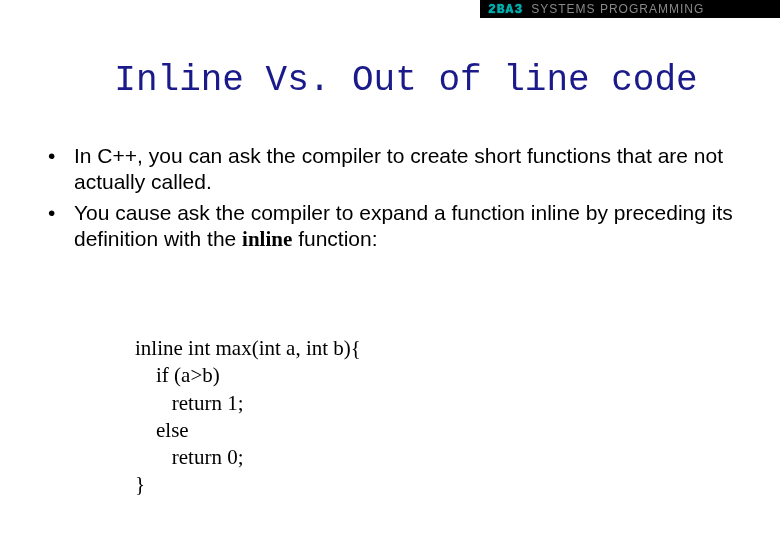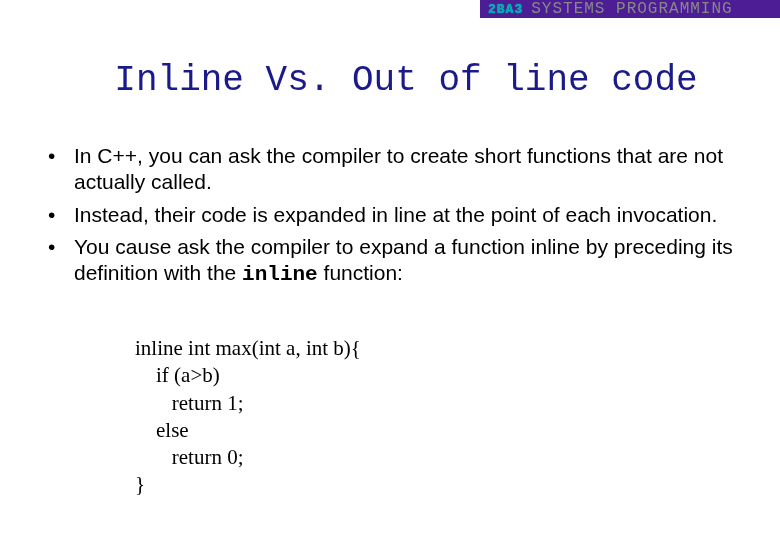--- a/index.html
+++ b/index.html
@@ -12,39 +12,39 @@
     color: #000;
     overflow: hidden;
     position: relative;
   }
   .header-bar {
     position: absolute;
     top: 0;
     right: 0;
     width: 300px;
     height: 18px;
-    background: #4c1d95;
+    background: #000000;
     display: flex;
     align-items: center;
     justify-content: flex-start;
     padding-left: 8px;
     box-sizing: border-box;
   }
   .header-left {
     color: #0aa;
     font-family: "Courier New", monospace;
     font-weight: bold;
     font-size: 13px;
     letter-spacing: 1px;
     text-shadow: 0 0 1px #0ff;
   }
   .header-right {
     color: #888;
-    font-family: Liberation Mono, monospace;
-    font-size: 16px;
+    font-family: Liberation Sans, sans-serif;
+    font-size: 12px;
     letter-spacing: 1px;
     margin-left: 8px;
     text-transform: uppercase;
   }
   .title {
     position: absolute;
     top: 60px;
     left: 16px;
     width: 100%;
     text-align: center;
@@ -71,21 +71,21 @@
     margin-bottom: 4px;
   }
   .body-list li::before {
     content: "•";
     position: absolute;
     left: 0;
     top: 0;
     font-size: 21px;
   }
   .kw {
-    font-family: Liberation Mono, monospace;
+    font-family: Liberation Serif, serif;
     font-weight: bold;
   }
   .code-block {
     position: absolute;
     top: 335px;
     left: 135px;
     font-family: Liberation Serif, serif;
     font-size: 21px;
     line-height: 1.3;
     white-space: pre;
@@ -100,23 +100,20 @@
 </div>
 
 <div class="title">Inline Vs. Out of line code</div>
 
 <div class="body-list">
   <ul>
     <li>
       <span>In C++, you can ask the compiler to create short functions that are not actually called.</span><span class="kw"></span><span></span>
     </li>
     <li>
-      <span>Instead, their code is expanded in line at the point of each invocation.</span><span class="kw"></span><span></span>
-    </li>
-    <li>
       <span>You cause ask the compiler to expand a function inline by preceding its definition with the </span><span class="kw">inline</span><span> function:</span>
     </li>
   </ul>
 </div>
 
 <div class="code-block">inline int max(int a, int b){
     if (a&gt;b)
        return 1;
     else
        return 0;

